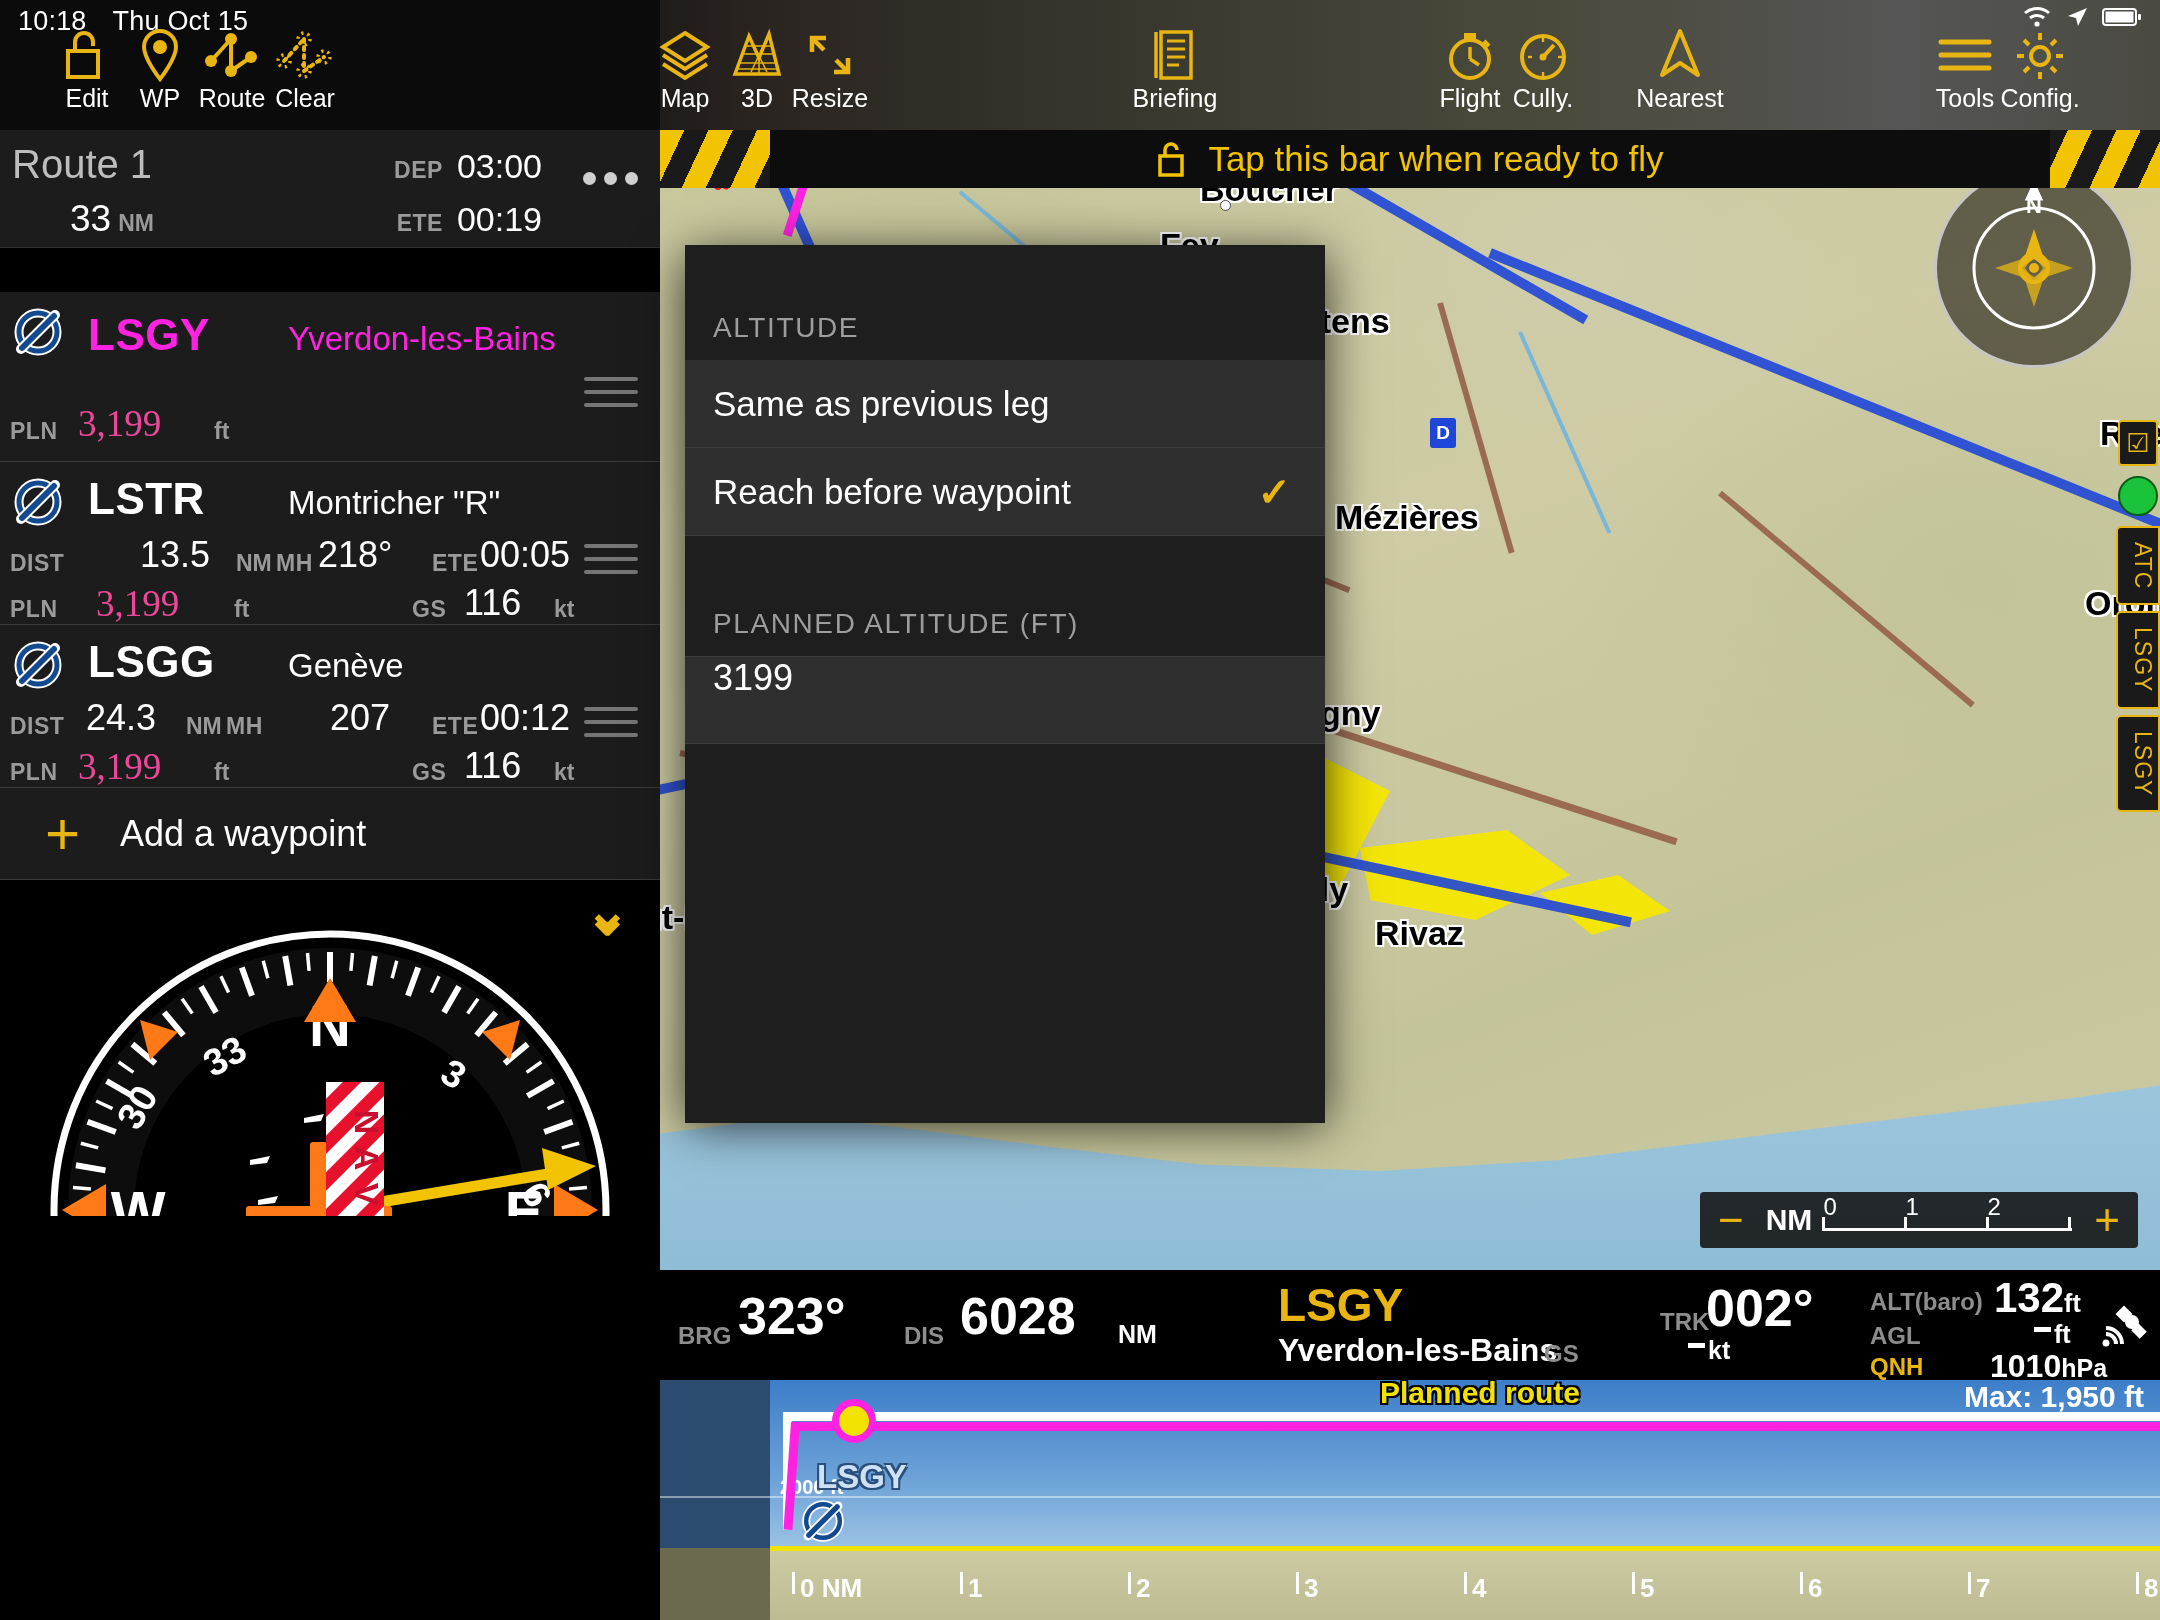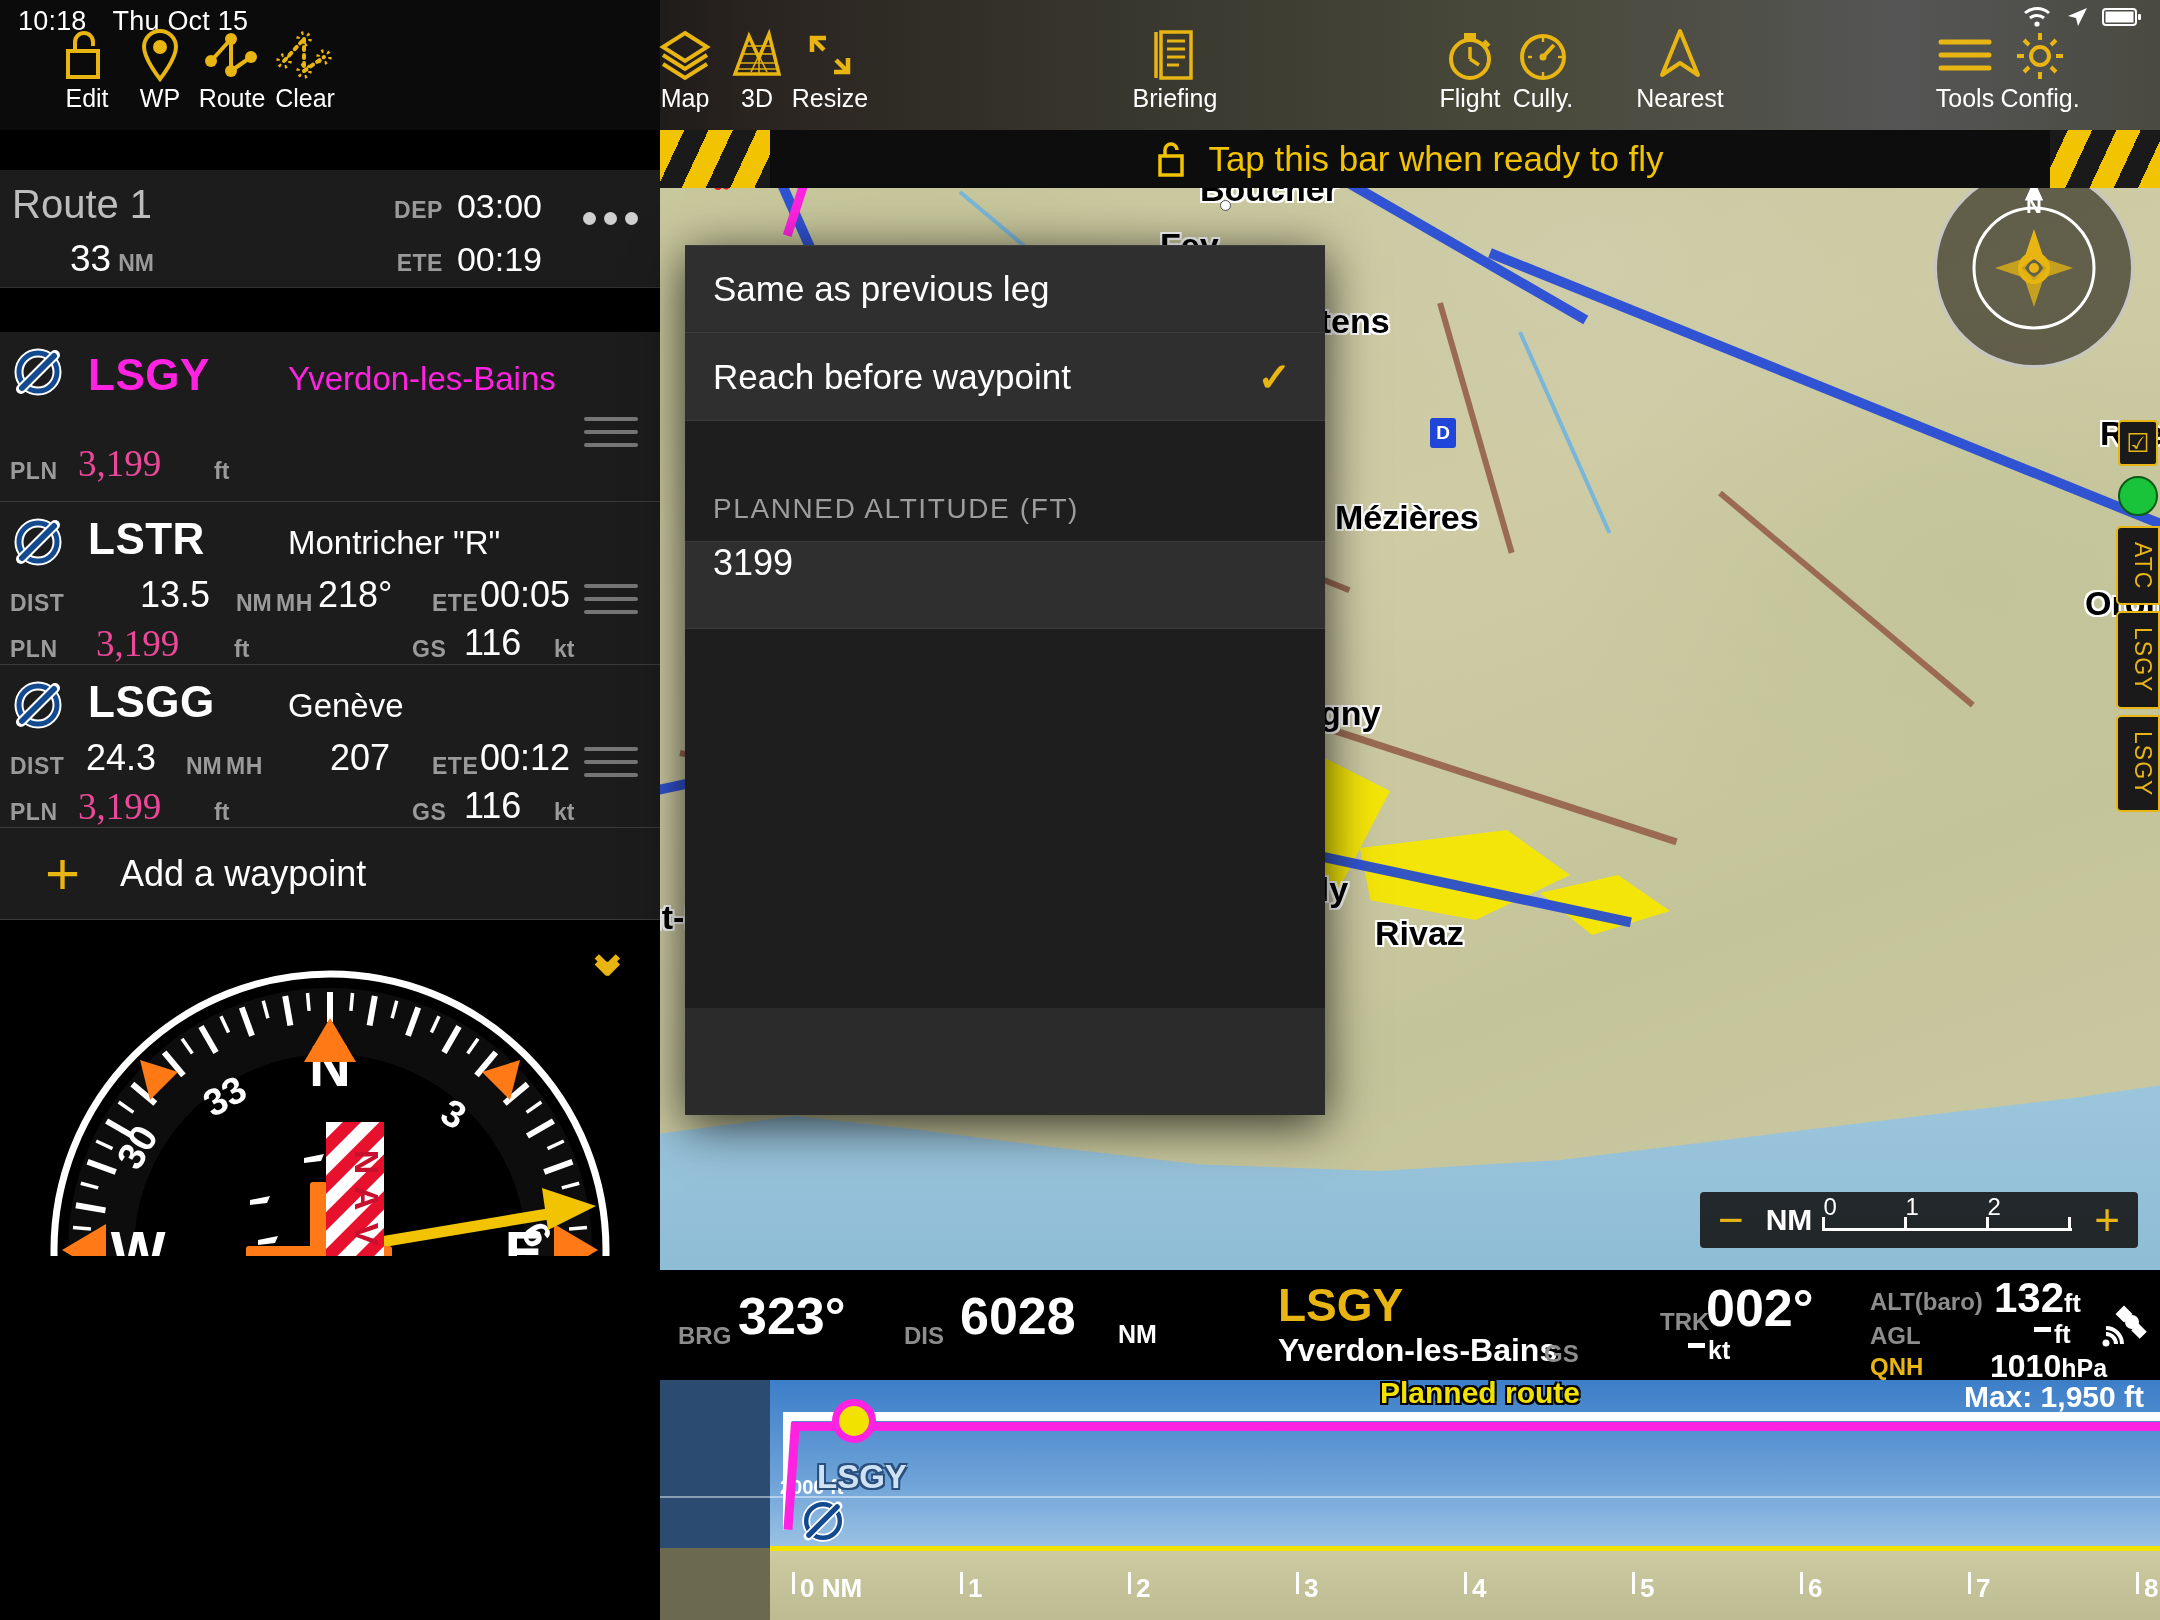--- a/index.html
+++ b/index.html
@@ -33,21 +33,21 @@
   .tb-item {
     position:absolute; top:26px; width:130px; text-align:center;
     color:#E8B512; z-index:3; cursor:pointer;
   }
   .tb-item .glyph { height:58px; display:flex; align-items:center; justify-content:center; }
   .tb-item .tb-label { font-size:25px; color:#fff; margin-top:2px; line-height:1; }
 
   
   .leftpanel {
     position:absolute; left:0; top:130px; width:660px; height:1086px;
-    background:#000; z-index:30; overflow:hidden;margin-top:40px;
+    background:#000; z-index:30; overflow:hidden;
   }
   .route-header {
     height:118px; background:#1c1c1c; position:relative;
     border-bottom:1px solid #333;
   }
   .route-title { position:absolute; left:12px; top:12px; font-size:40px; color:#bdbdbd; }
   .route-nm { position:absolute; left:70px; top:68px; font-size:37px; color:#fff; }
   .route-nm .u { font-size:23px; color:#9a9a9a; font-weight:bold; margin-left:7px; }
   .route-dep { position:absolute; right:118px; top:17px; font-size:34px; color:#fff; }
   .route-dep .lbl, .route-ete .lbl { font-size:23px; color:#9a9a9a; font-weight:bold; margin-right:14px; letter-spacing:0.5px;}
@@ -879,20 +879,23 @@
       <div class="hsi-bottom">
         <span class="nav-lbl">NAV</span>
         <span class="nav-val">None</span>
         <span class="dist-lbl">DIST</span>
         <span class="dist-val">--</span>
       </div>
     </div>
   </div>
 
   <div class="dialog">
+    <div class="dlg-head">
+      <span>ALTITUDE</span>
+    </div>
     <div class="dlg-item">
       <span>Same as previous leg</span>
       <span></span>
     </div>
     <div class="dlg-item">
       <span>Reach before waypoint</span>
       <span class="dlg-check">✓</span>
     </div>
     <div class="dlg-sect">
       <span>PLANNED ALTITUDE (FT)</span>

